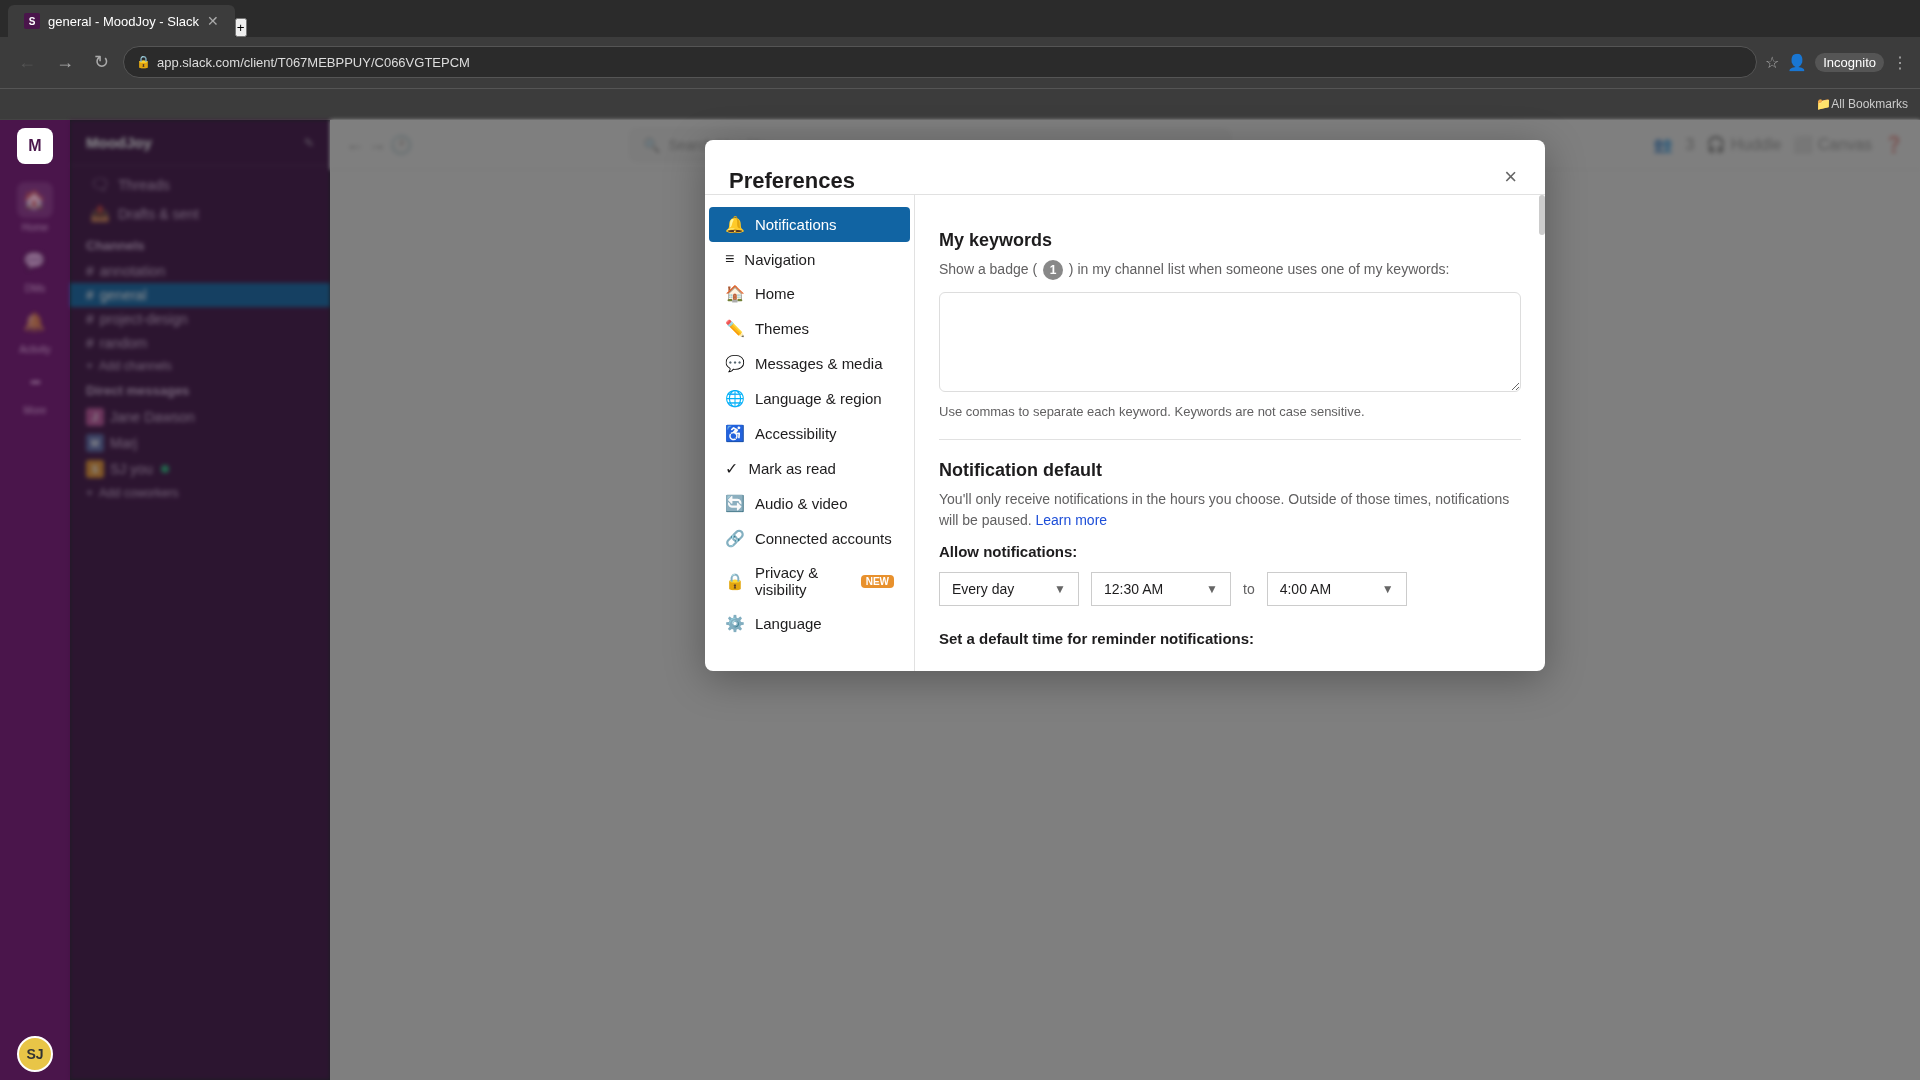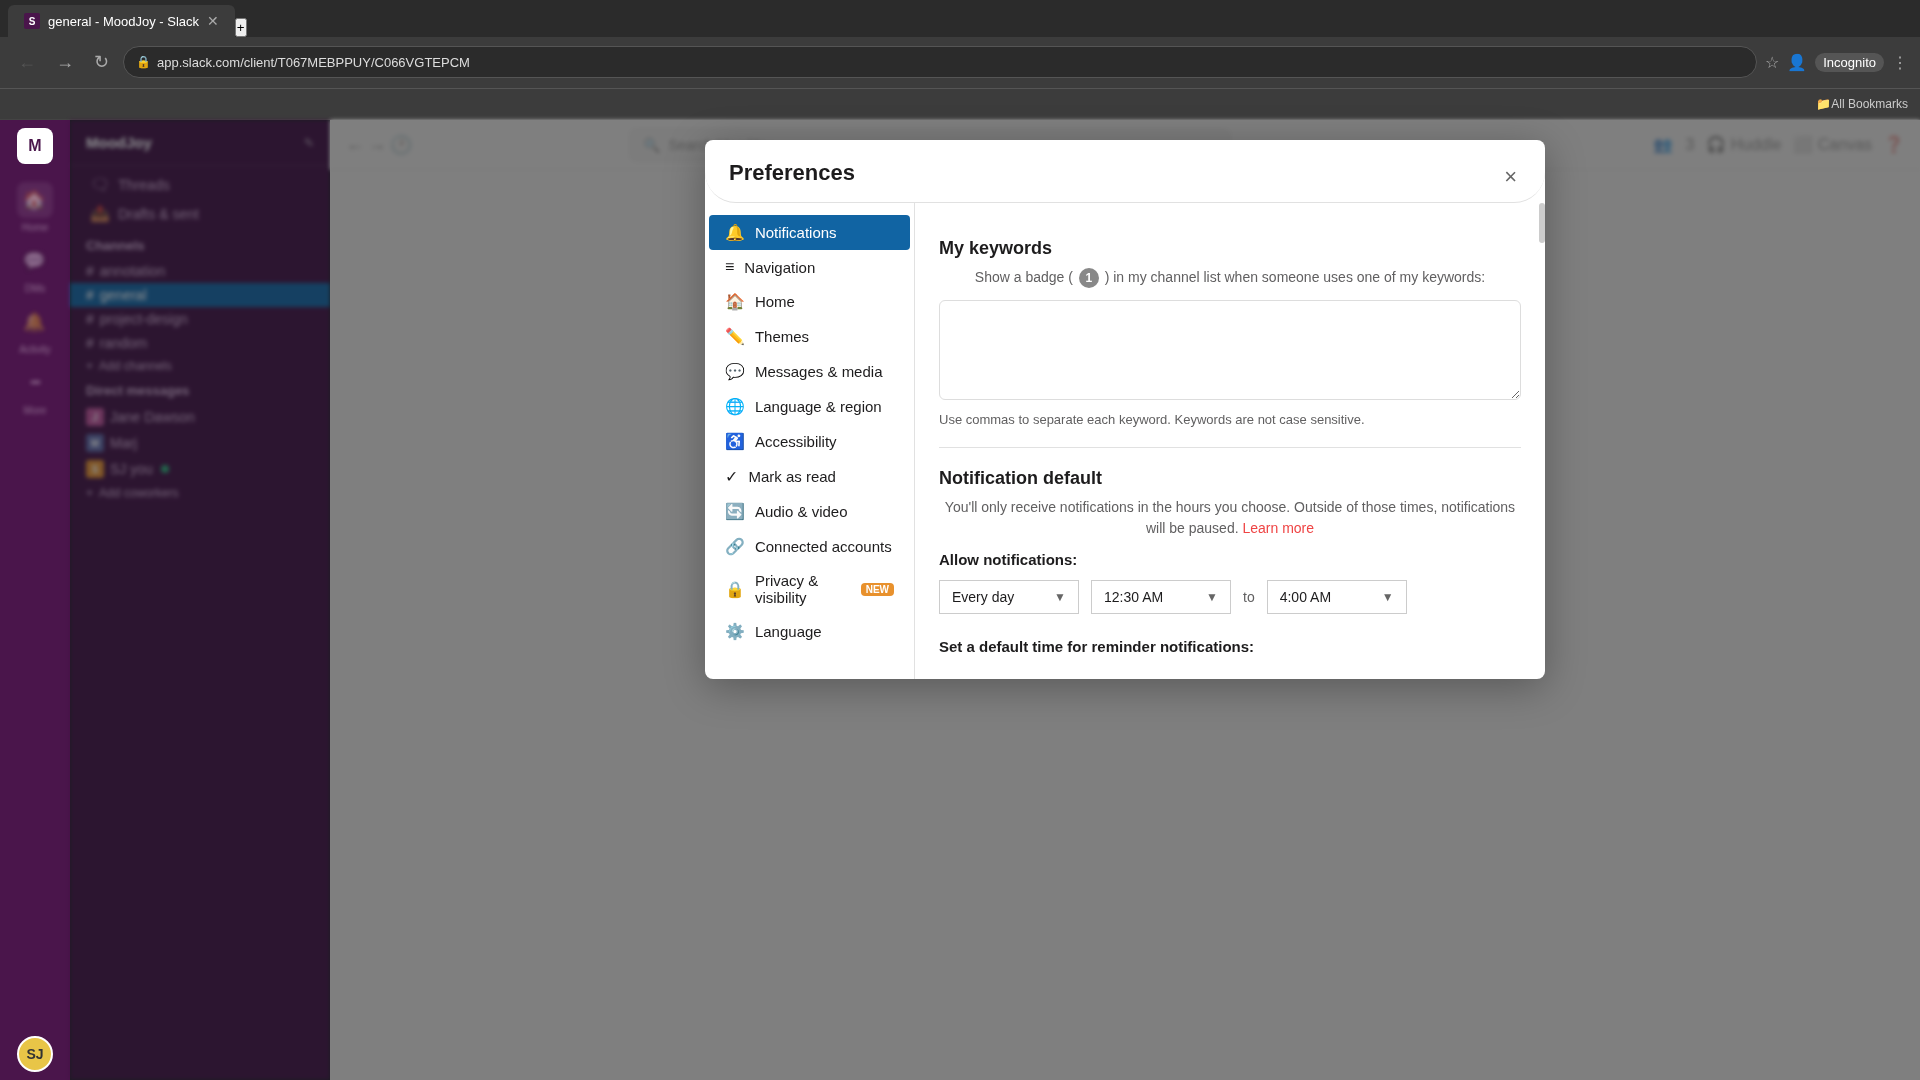--- a/index.html
+++ b/index.html
@@ -52,48 +52,48 @@
     
     .main-content { flex: 1; background: #fff; display: flex; flex-direction: column; position: relative; }
     .search-bar { flex: 1; max-width: 600px; margin: 0 auto; background: #f5f5f5; border-radius: 6px; border: 1px solid #ddd; height: 32px; display: flex; align-items: center; padding: 0 12px; color: #666; font-size: 14px; gap: 8px; }
     .slack-header { background: #fff; height: 50px; display: flex; align-items: center; padding: 0 16px; border-bottom: 1px solid #e1e1e1; gap: 12px; position: relative; }
     .nav-arrows { display: flex; gap: 4px; color: #666; }
     .nav-arrow { background: none; border: none; color: #666; font-size: 18px; cursor: pointer; }
 
     
     .modal-overlay { position: absolute; top: 0; left: 0; right: 0; bottom: 0; background: rgba(0,0,0,0.5); display: flex; align-items: flex-start; justify-content: center; padding-top: 20px; z-index: 100; }
     .modal { background: #fff; border-radius: 8px; width: 840px; max-height: 620px; display: flex; flex-direction: column; box-shadow: 0 8px 40px rgba(0,0,0,0.3); }
-    .modal-header { padding: 20px 24px 8px; border-bottom: 1px solid #e1e1e1; display: flex; align-items: flex-start; justify-content: space-between; flex-shrink: 0; border-radius: 31px; }
+    .modal-header { padding: 20px 24px 0; border-bottom: 1px solid #e1e1e1; display: flex; align-items: flex-end; justify-content: space-between; flex-shrink: 0; }
     .modal-title { font-size: 22px; font-weight: 700; color: #1d1c1d; }
     .modal-close { background: none; border: none; font-size: 22px; color: #666; cursor: pointer; padding: 4px; border-radius: 4px; }
     .modal-body { display: flex; flex: 1; overflow: hidden; }
 
     
     .pref-sidebar { width: 210px; padding: 12px 0; border-right: 1px solid #e1e1e1; flex-shrink: 0; overflow-y: auto; }
     .pref-item { display: flex; align-items: center; gap: 10px; padding: 8px 16px; font-size: 15px; cursor: pointer; color: #1d1c1d; border-radius: 4px; margin: 0 4px; }
     .pref-item.active { background: #1164a3; color: #fff; }
     .pref-item .pref-icon { font-size: 16px; }
     .pref-item .new-badge { background: #e8912d; color: #fff; font-size: 10px; font-weight: bold; padding: 1px 5px; border-radius: 4px; margin-left: 4px; }
 
     
     .pref-content { flex: 1; overflow-y: auto; padding: 24px; position: relative; }
     .pref-section-title { font-size: 18px; font-weight: 700; color: #1d1c1d; margin-bottom: 8px; margin-top: 11px; }
-    .pref-description { font-size: 14px; color: #616061; line-height: 1.5; margin-bottom: 12px; text-align: center; }
+    .pref-description { font-size: 14px; color: #616061; line-height: 1.5; margin-bottom: 12px; }
     .badge-example { display: inline-flex; align-items: center; justify-content: center; background: #888; color: #fff; border-radius: 50%; width: 20px; height: 20px; font-size: 12px; font-weight: bold; margin: 0 2px; }
     .keywords-textarea { width: 100%; min-height: 100px; border: 1px solid #ddd; border-radius: 6px; padding: 10px; font-size: 14px; resize: vertical; outline: none; font-family: inherit; }
     .hint-text { font-size: 13px; color: #616061; margin-top: 8px; }
     .divider { border: none; border-top: 1px solid #e1e1e1; margin: 20px 0; }
     .notification-schedule-title { font-size: 18px; font-weight: 700; color: #1d1c1d; margin-bottom: 8px; }
     .allow-label { font-size: 15px; font-weight: 600; color: #1d1c1d; margin-bottom: 12px; }
     .dropdowns-row { display: flex; align-items: center; gap: 12px; }
     .select-dropdown { background: #fff; border: 1px solid #ccc; border-radius: 0; padding: 8px 12px; font-size: 14px; cursor: pointer; display: flex; align-items: center; gap: 8px; min-width: 140px; color: #1d1c1d; }
     .select-dropdown .chevron { margin-left: auto; color: #666; font-size: 12px; }
     .to-label { font-size: 14px; color: #616061; }
     .reminder-label { font-size: 15px; font-weight: 600; color: #1d1c1d; margin-top: 20px; }
-    .learn-more { color: #ef4444; text-decoration: none; }
+    .learn-more { color: #1d4ed8; text-decoration: none; }
 
     
     .pref-content::-webkit-scrollbar { width: 6px; }
     .pref-content::-webkit-scrollbar-track { background: transparent; }
     .pref-content::-webkit-scrollbar-thumb { background: #ccc; border-radius: 3px; }
     .scroll-indicator { position: absolute; top: 0; right: 0; width: 6px; background: rgba(0,0,0,0.2); border-radius: 3px; height: 40px; }
 
     
     .blurred-bg { filter: blur(2px); opacity: 0.5; }
   </style>

